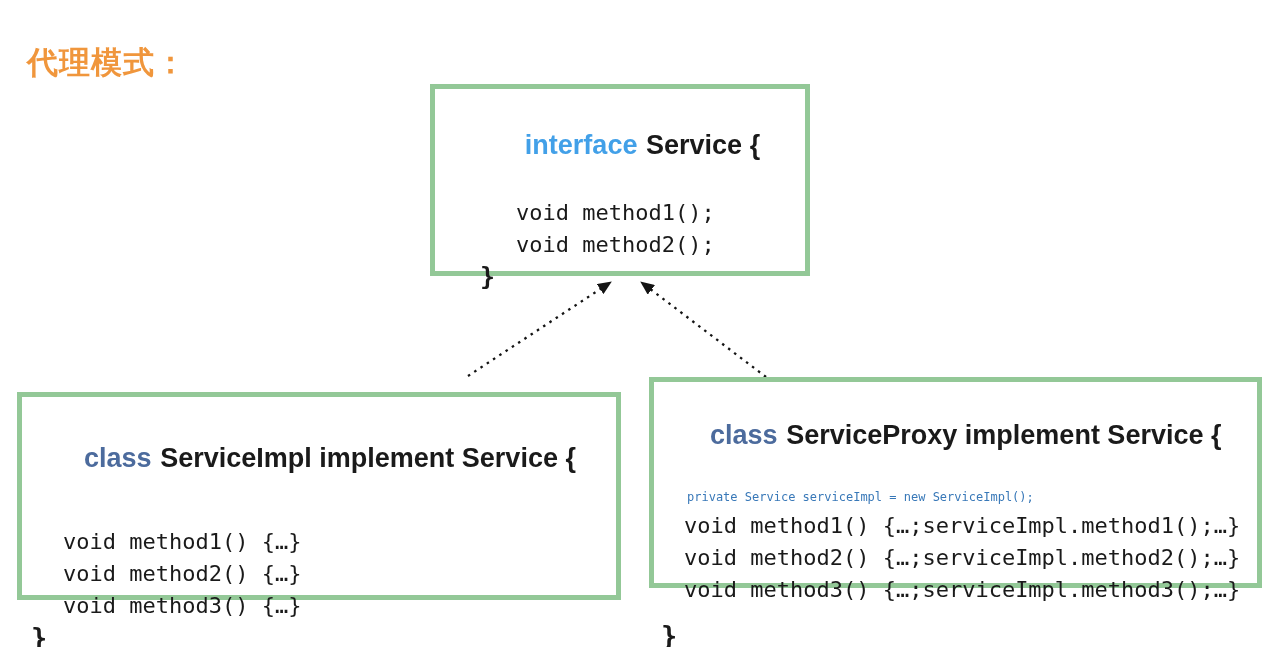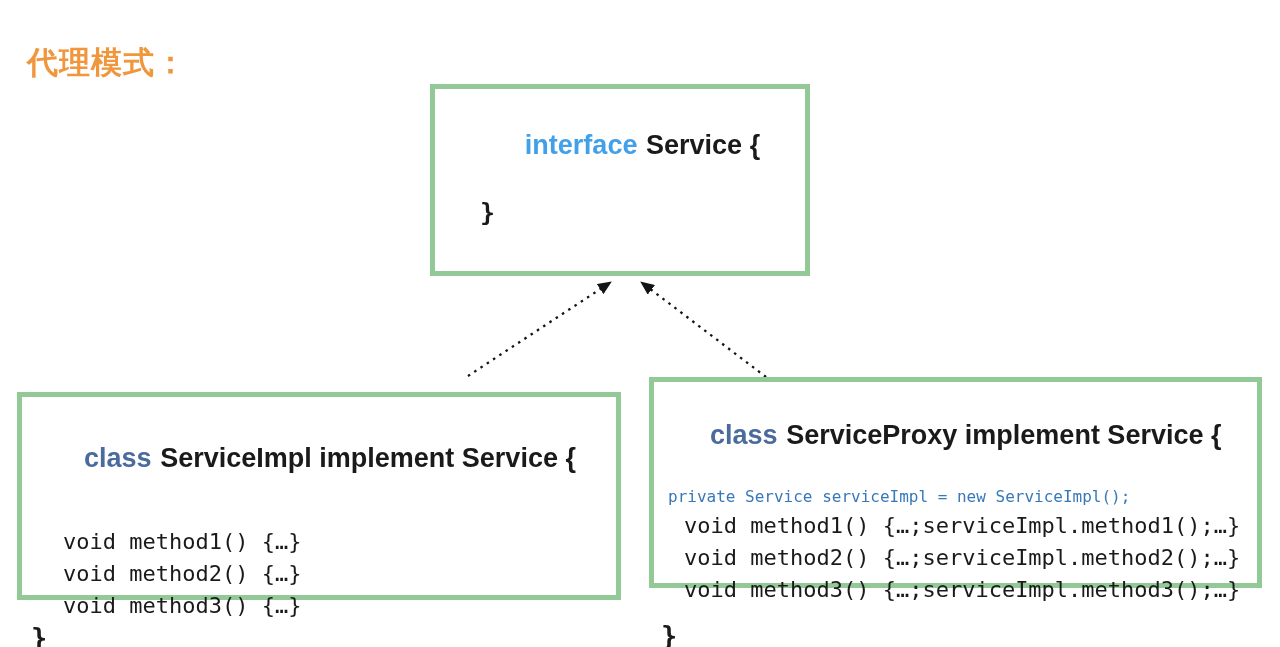--- a/index.html
+++ b/index.html
@@ -51,23 +51,23 @@
     font-size:22px;line-height:32px;
     color:var(--code-black);
     white-space:pre;
   }
   #interface-box .code-lines{margin:4px 0 0 81px;}
   #impl-box .code-lines{margin:20px 0 0 41px;}
   #proxy-box .code-lines{margin:0 0 14px 30px;}
 
   .field-line{
     font-family:"DejaVu Sans Mono", monospace;
-    font-size:16px;line-height:26px;
+    font-size:12px;line-height:26px;
     color:var(--field-line-blue);
-    margin:1px 0 0 14px;
+    margin:1px 0 0 33px;
     white-space:pre;
   }
   .closing-brace{
     font-family:"DejaVu Sans Mono", monospace;
     font-weight:bold;color:var(--code-black);
     line-height:32px;
   }
   #interface-box .closing-brace{font-size:25px;margin-left:45px;}
   #impl-box .closing-brace{font-size:27px;margin-left:9px;}
   #proxy-box .closing-brace{font-size:27px;margin-left:7px;}
@@ -92,20 +92,22 @@
     </defs>
     <line x1="468" y1="376" x2="611" y2="282" stroke="#141414" stroke-width="2.3" stroke-dasharray="2.5 5" marker-end="url(#arrowhead)"></line>
     <line x1="766" y1="377" x2="641" y2="282" stroke="#141414" stroke-width="2.3" stroke-dasharray="2.5 5" marker-end="url(#arrowhead)"></line>
   </svg>
 
   <div id="interface-box" class="code-box">
     <div class="box-header">
       <span class="kw kw-interface">interface</span><span>Service {</span>
     </div>
     <div class="code-lines">
+      <div class="code-line">void method1();</div>
+      <div class="code-line">void method2();</div>
     </div>
     <div class="closing-brace">}</div>
   </div>
 
   <div id="impl-box" class="code-box">
     <div class="box-header">
       <span class="kw kw-class">class</span><span>ServiceImpl implement Service {</span>
     </div>
     <div class="code-lines">
       <div class="code-line">void method1() {…}</div>

